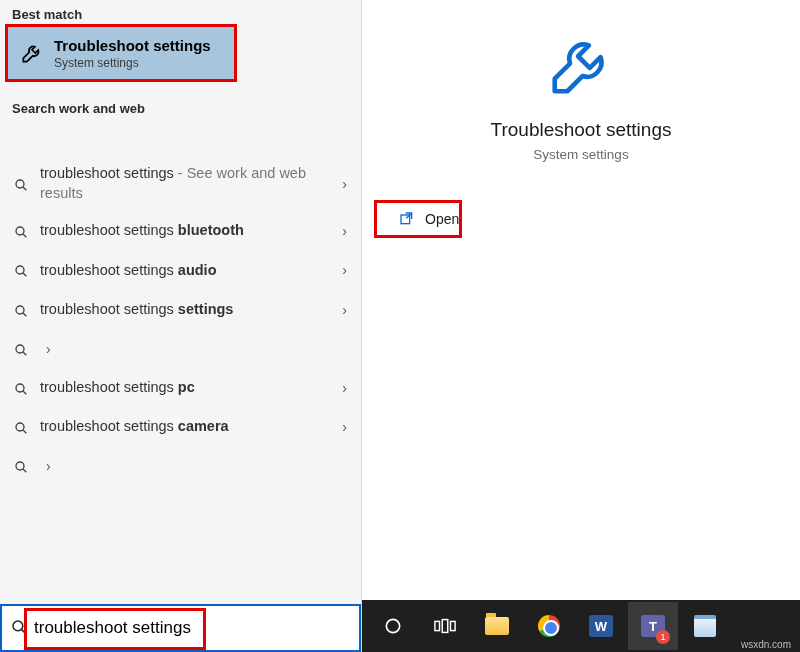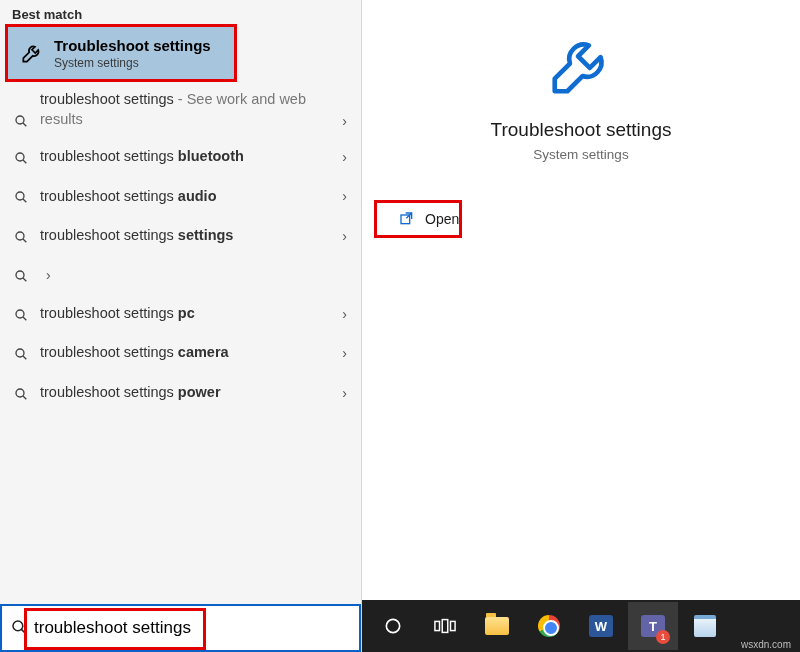--- a/index.html
+++ b/index.html
@@ -55,21 +55,21 @@
   .bm-text .title { font-size: 15px; font-weight: 600; color: #000; }
   .bm-text .sub { font-size: 12px; color: #3a3a3a; margin-top: 2px; }
 
   .result-list { flex: 1; overflow: hidden; }
   .result-item {
     display: flex;
     align-items: center;
     padding: 10px 14px 10px 10px;
     cursor: default;
   }
-  .result-item.tall { align-items: flex-end; padding-top: 8px; padding-bottom: 8px; }
+  .result-item.tall { align-items: center; padding-top: 8px; padding-bottom: 8px; margin-top: 38px; }
   .result-item .r-icon {
     width: 22px;
     color: #444;
     display: flex;
     justify-content: center;
     margin-right: 8px;
     margin-top: 2px;
     flex-shrink: 0;
   }
   .result-item .r-text { flex: 1; color: #333; font-size: 14.5px; line-height: 1.35; }
@@ -211,20 +211,21 @@
         <svg width="26" height="26" viewBox="0 0 24 24" fill="none" stroke="#000" stroke-width="1.6">
           <path d="M14.7 6.3a4 4 0 0 0-5.3 5.0L4 16.7V20h3.3l5.4-5.4a4 4 0 0 0 5.0-5.3L15 12 12 9l2.7-2.7z"></path>
         </svg>
       </span>
       <div class="bm-text">
         <div class="title">Troubleshoot settings</div>
         <div class="sub">System settings</div>
       </div>
     </div>
 
+    <div class="section-label" style="margin-top:12px;">Search work and web</div>
 
     <div class="result-list" id="result-list">
         <div class="result-item tall">
           <span class="r-icon">
             <svg width="16" height="16" viewBox="0 0 24 24" fill="none" stroke="#444" stroke-width="2">
               <circle cx="10.5" cy="10.5" r="6"></circle>
               <line x1="20" y1="20" x2="15" y2="15"></line>
             </svg>
           </span>
           <span class="r-text">troubleshoot settings<span class="hint"> - See work and web results</span></span>
@@ -289,21 +290,20 @@
           <span class="r-text">troubleshoot settings <b>camera</b></span>
           <span class="chev">›</span>
         </div>
         <div class="result-item">
           <span class="r-icon">
             <svg width="16" height="16" viewBox="0 0 24 24" fill="none" stroke="#444" stroke-width="2">
               <circle cx="10.5" cy="10.5" r="6"></circle>
               <line x1="20" y1="20" x2="15" y2="15"></line>
             </svg>
           </span>
-          <span class="r-text">troubleshoot settings <b>power</b></span>
           <span class="chev">›</span>
         </div>
       </div>
 
     <div class="search-box">
       <span class="s-icon">
         <svg width="18" height="18" viewBox="0 0 24 24" fill="none" stroke="#222" stroke-width="2">
           <circle cx="10.5" cy="10.5" r="6.5"></circle>
             <line x1="20" y1="20" x2="15.2" y2="15.2"></line>
         </svg>

